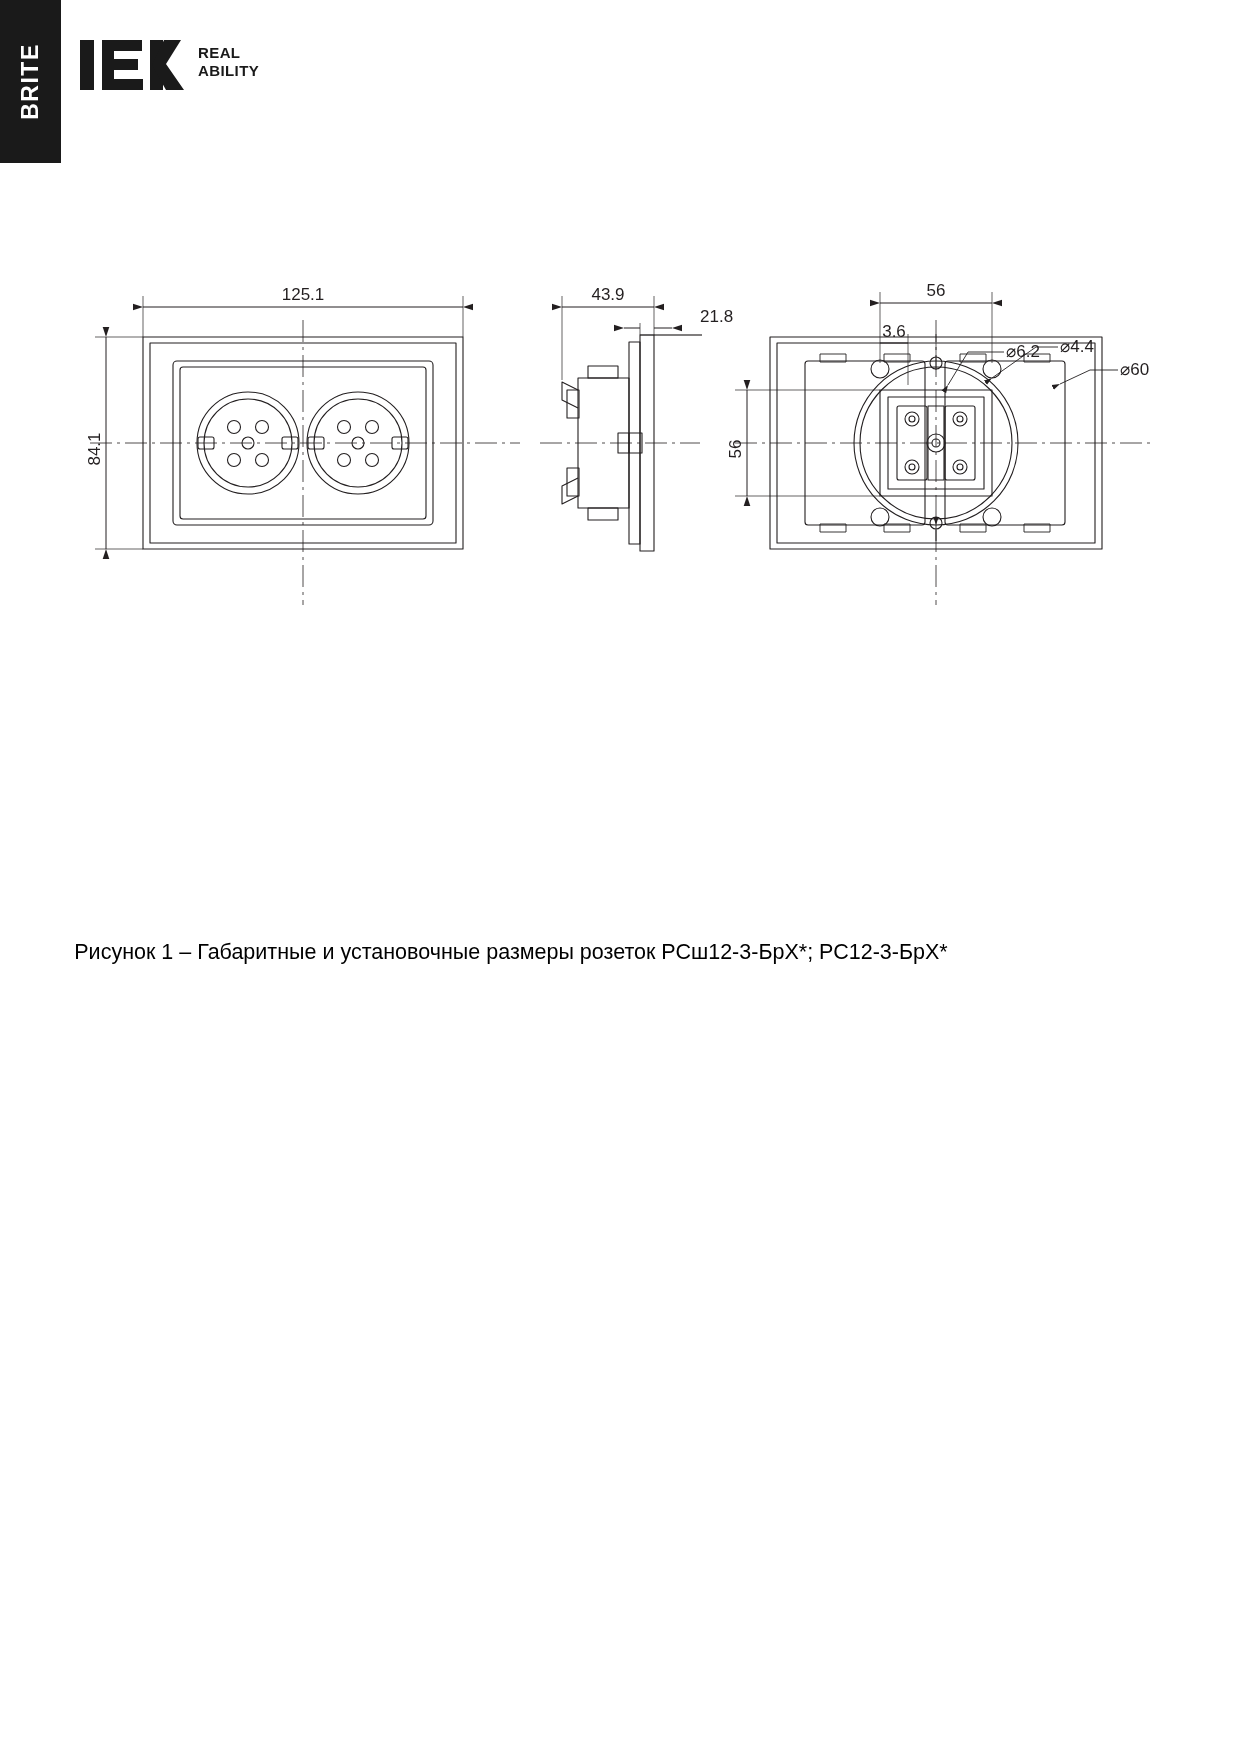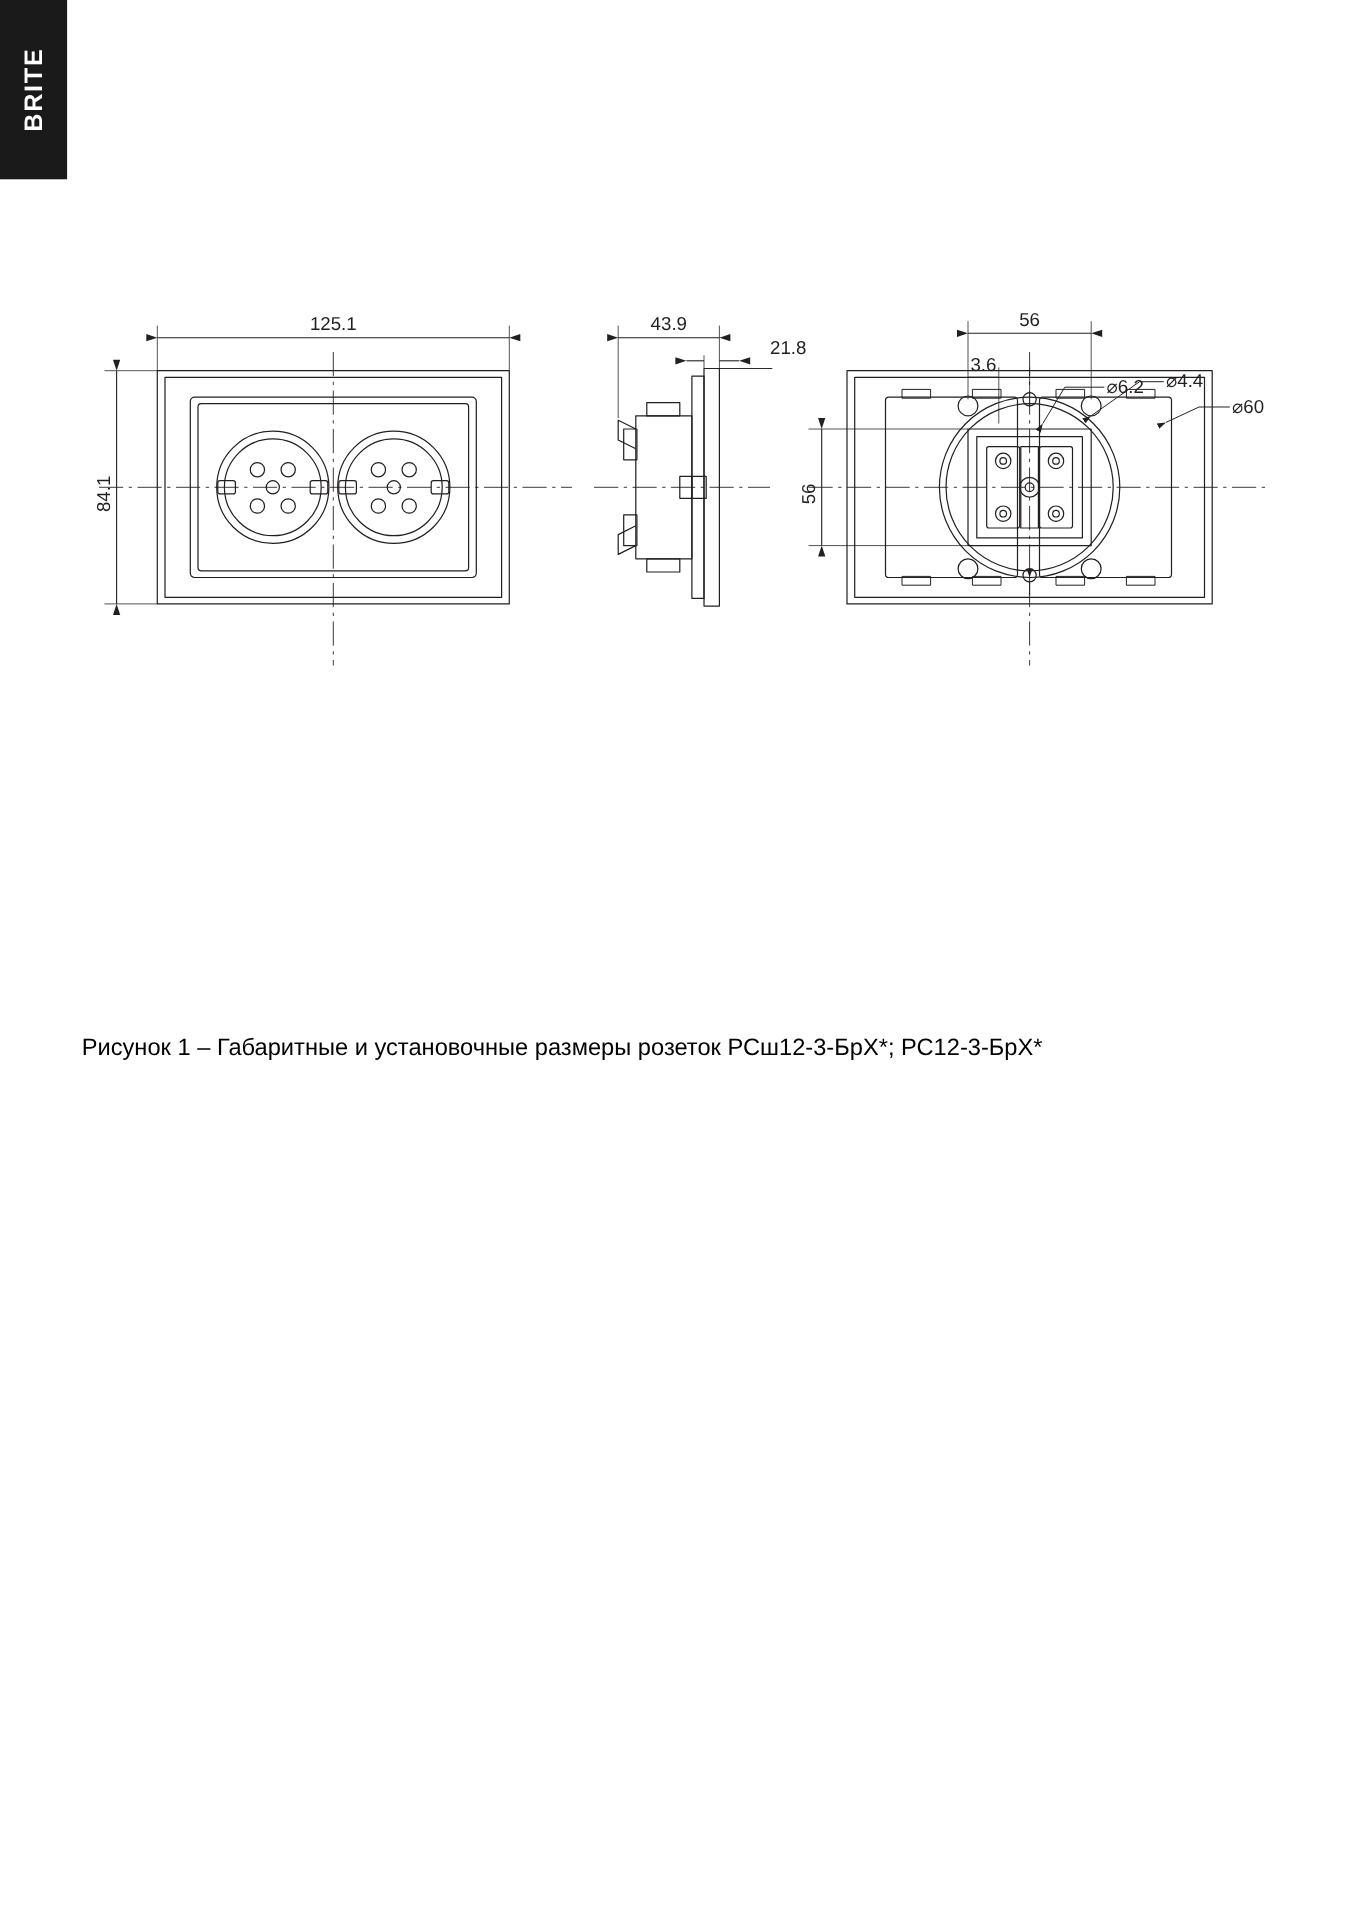--- a/index.html
+++ b/index.html
@@ -89,20 +89,39 @@
 </style>
 </head>
 <body>
 
 <div class="page">
 
   <div class="brand-block">
     <div class="brand-vertical">BRITE</div>
   </div>
 
+  <div class="logo-wrap">
+    <span class="logo-mark">
+      <svg viewBox="0 0 104 54" width="104" height="54" aria-hidden="true">
+        <g fill="#1a1a1a">
+
+          <rect x="0" y="2" width="14" height="50"></rect>
+
+          <polygon points="22,2 62,2 62,13 34,13 34,21 58,21 58,32 34,32 34,41 63,41 63,52 22,52"></polygon>
+
+          <rect x="70" y="2" width="13" height="50"></rect>
+          <polygon points="84,2 101,2 86,26 104,52 86,52 72,27"></polygon>
+        </g>
+      </svg>
+    </span>
+    <span class="logo-text">
+      <span>REAL</span><br>
+      <span>ABILITY</span>
+    </span>
+  </div>
 
   <div class="drawing">
     <svg viewBox="0 0 1243 400" width="1243" height="400">
       <defs>
         <marker id="arrStart" viewBox="0 0 12 10" refX="11" refY="5" markerWidth="12" markerHeight="10" orient="auto">
           <path d="M 11 5 L 1 1.7 L 1 8.3 Z" fill="#231f20"></path>
         </marker>
         <marker id="arrEnd" viewBox="0 0 12 10" refX="1" refY="5" markerWidth="12" markerHeight="10" orient="auto">
           <path d="M 1 5 L 11 1.7 L 11 8.3 Z" fill="#231f20"></path>
         </marker>

